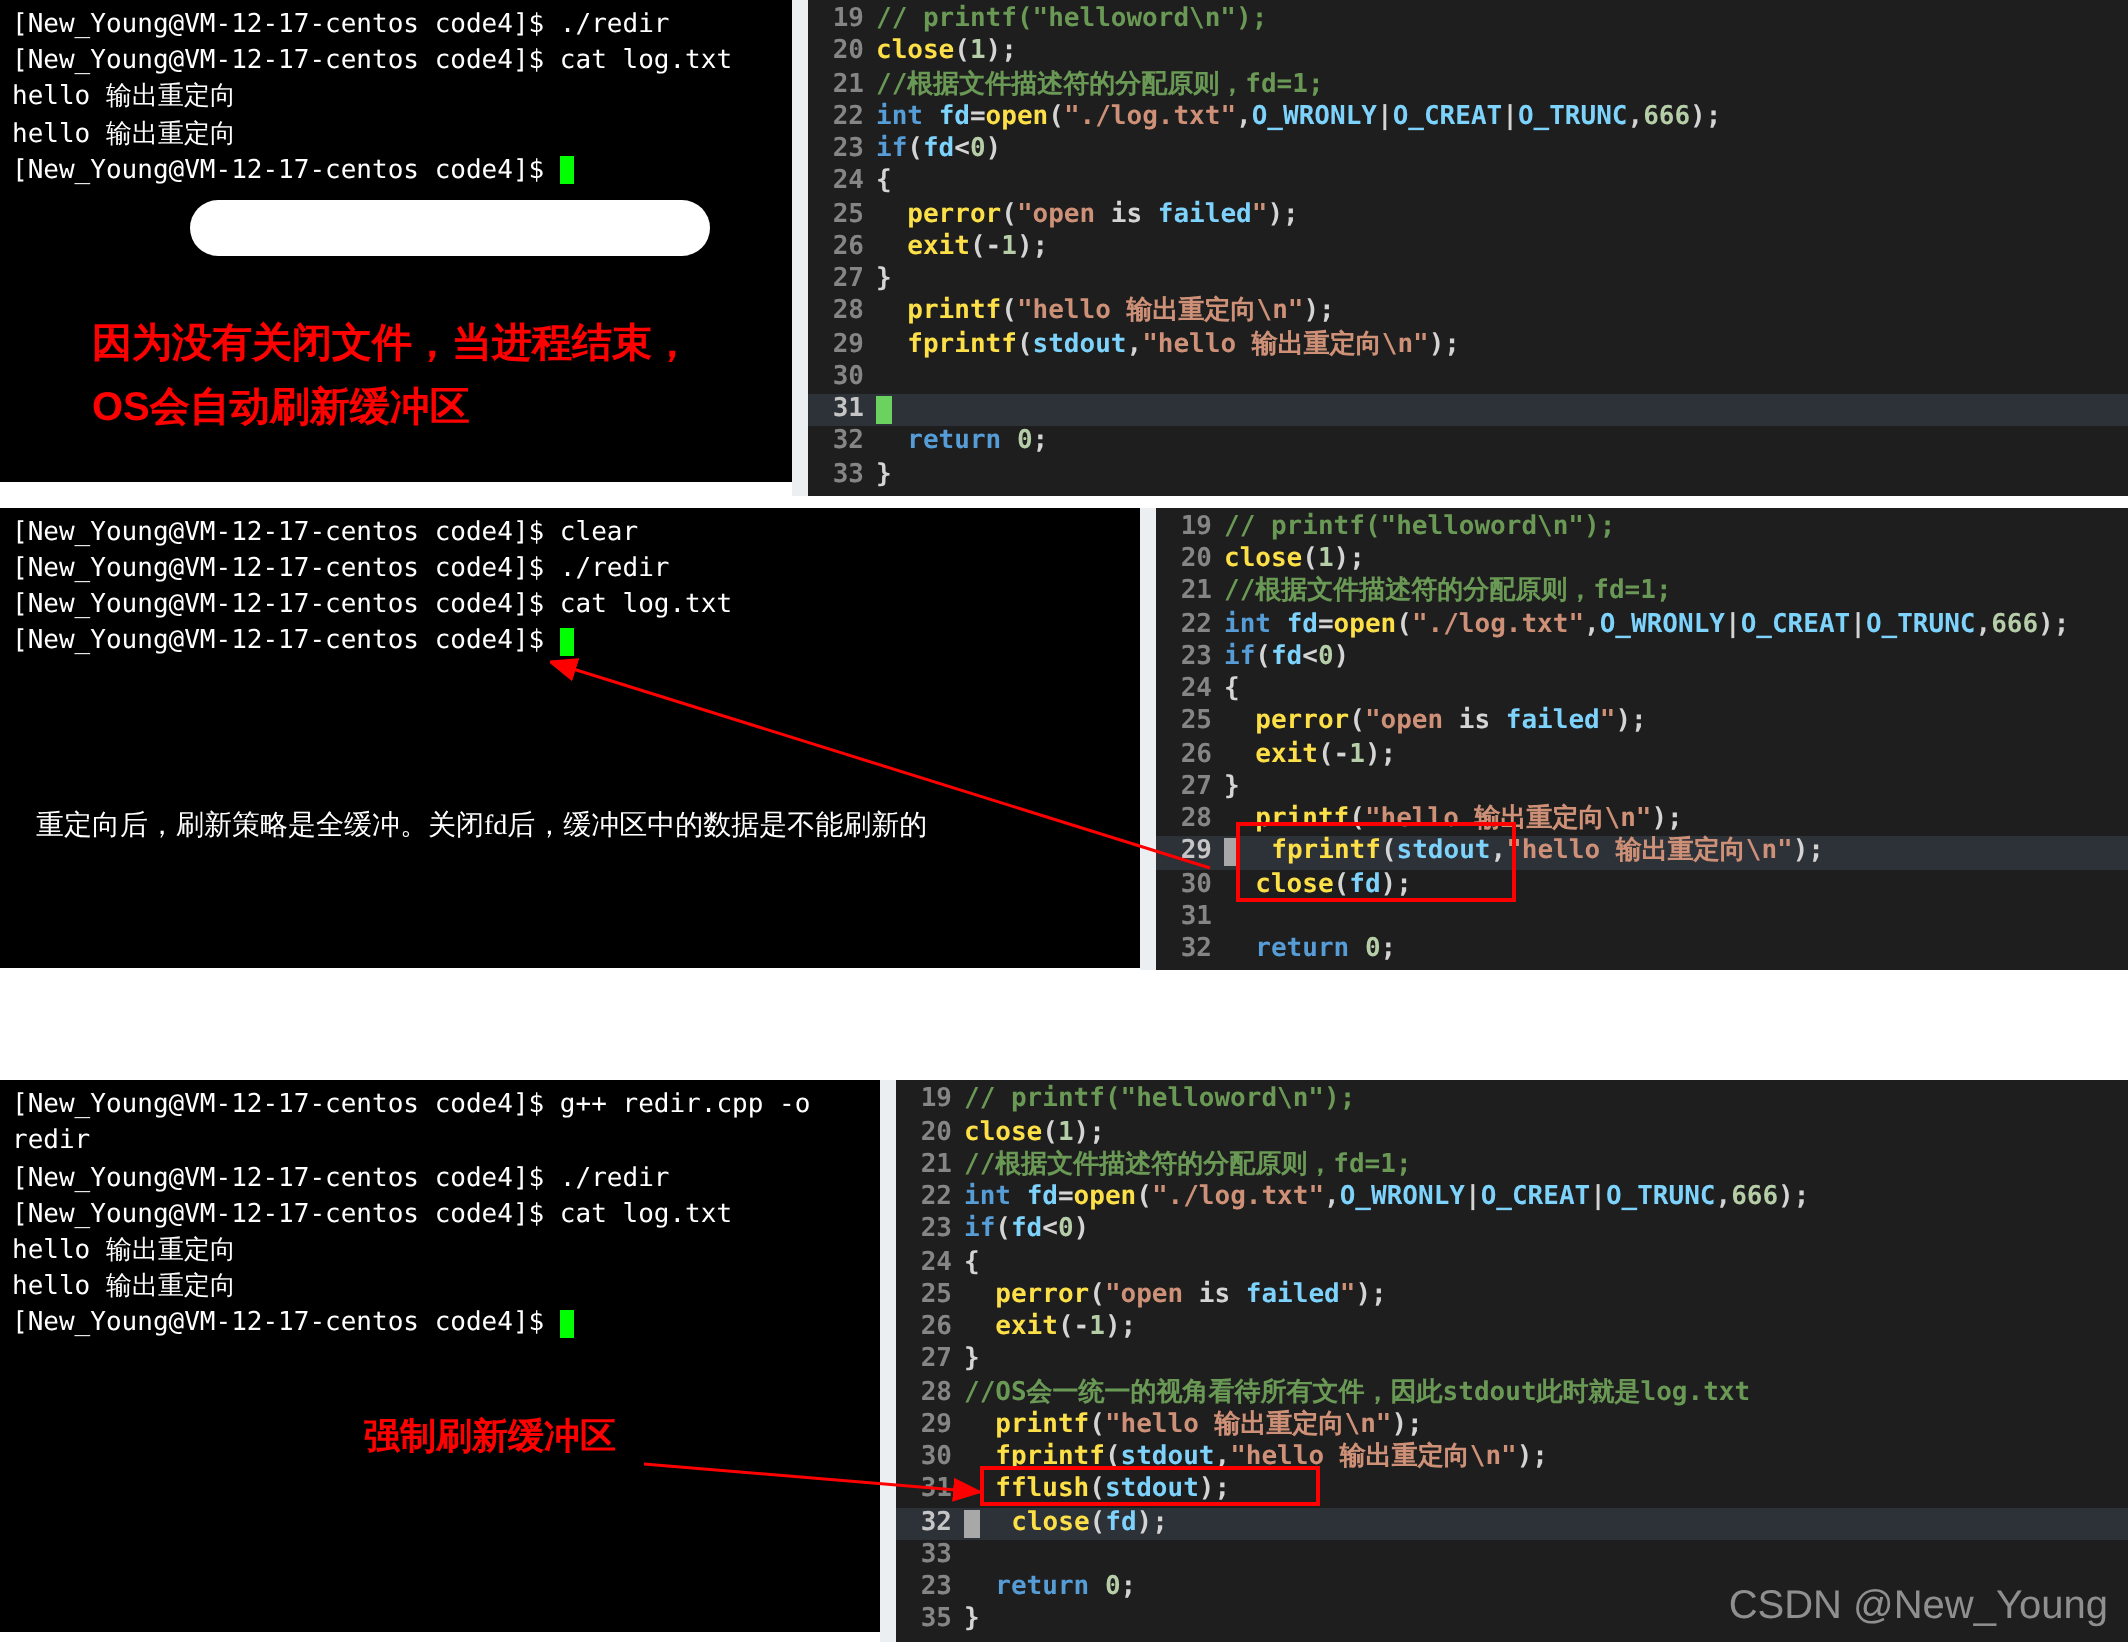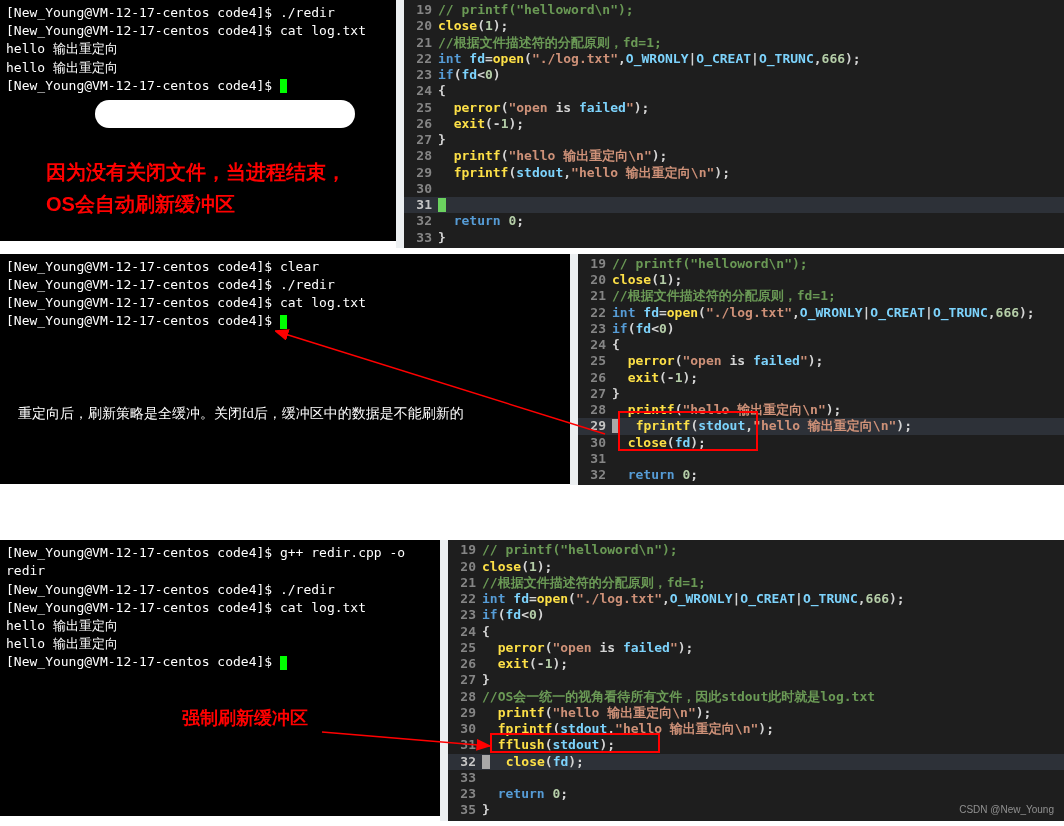--- a/index.html
+++ b/index.html
@@ -23,21 +23,21 @@
   .c-kw { color: #569cd6; }
   .c-cm { color: #6a9955; }
   .c-fn { color: #fde047; }
   .c-st { color: #ce9178; }
   .c-nm { color: #b5cea8; }
   .c-id { color: #7dd3fc; text-align: right; }
   .c-pn { color: #d4d4d4; }
   .gutter-gap { background: #eceff1; width: 8px; flex-shrink: 0; }
   .red-box { position: absolute; border: 2px solid #ff0000; }
   .arrow { position: absolute; }
-  .watermark { position: absolute; right: 10px; bottom: 6px; color: #bfbfbf; font-family: Arial, sans-serif; font-size: 10px; opacity: 0.7; }
+  .watermark { position: absolute; right: 10px; bottom: 6px; color: #bfbfbf; font-family: Arial, sans-serif; font-size: 20px; opacity: 0.7; }
   .group3-wrap { position: relative; margin-top: 55px; }
 </style>
 </head>
 <body>
 
 <div class="panel-group">
   <div class="terminal" style="width:396px;height:241px">
     <div><span>[New_Young@VM-12-17-centos code4]$ ./redir</span></div>
     <div><span>[New_Young@VM-12-17-centos code4]$ cat log.txt</span></div>
     <div><span>hello 输出重定向</span></div>

